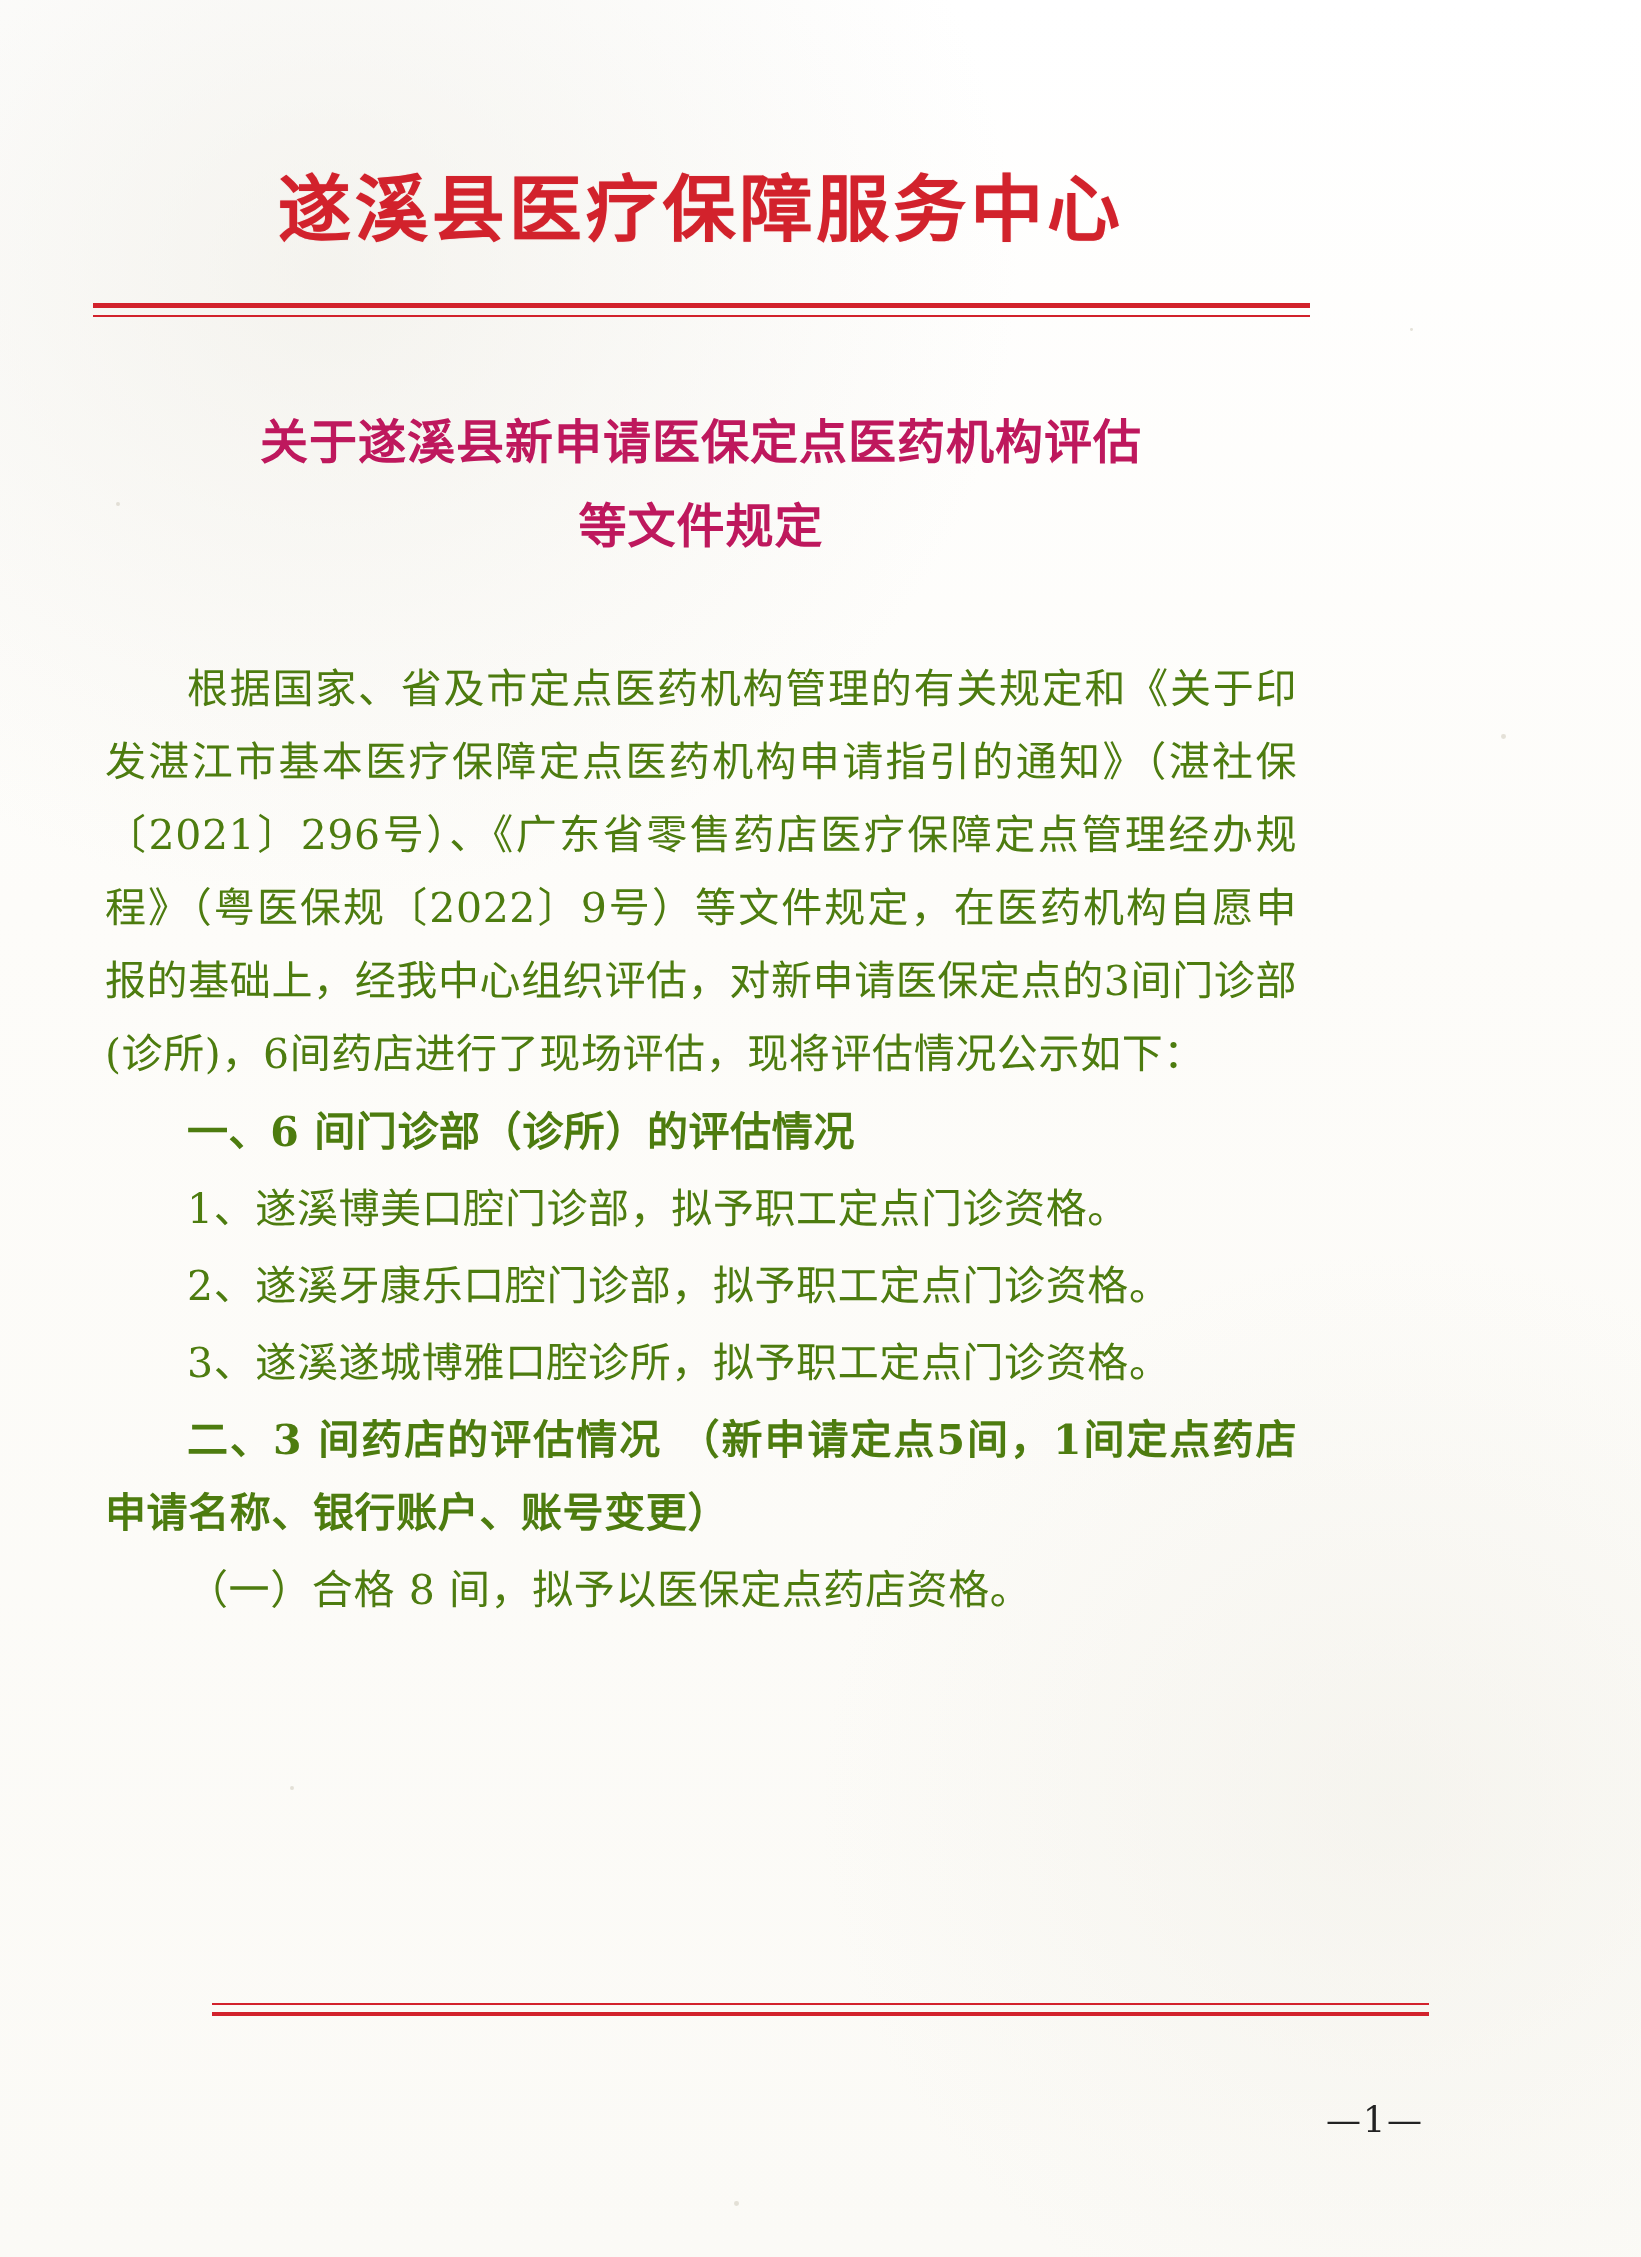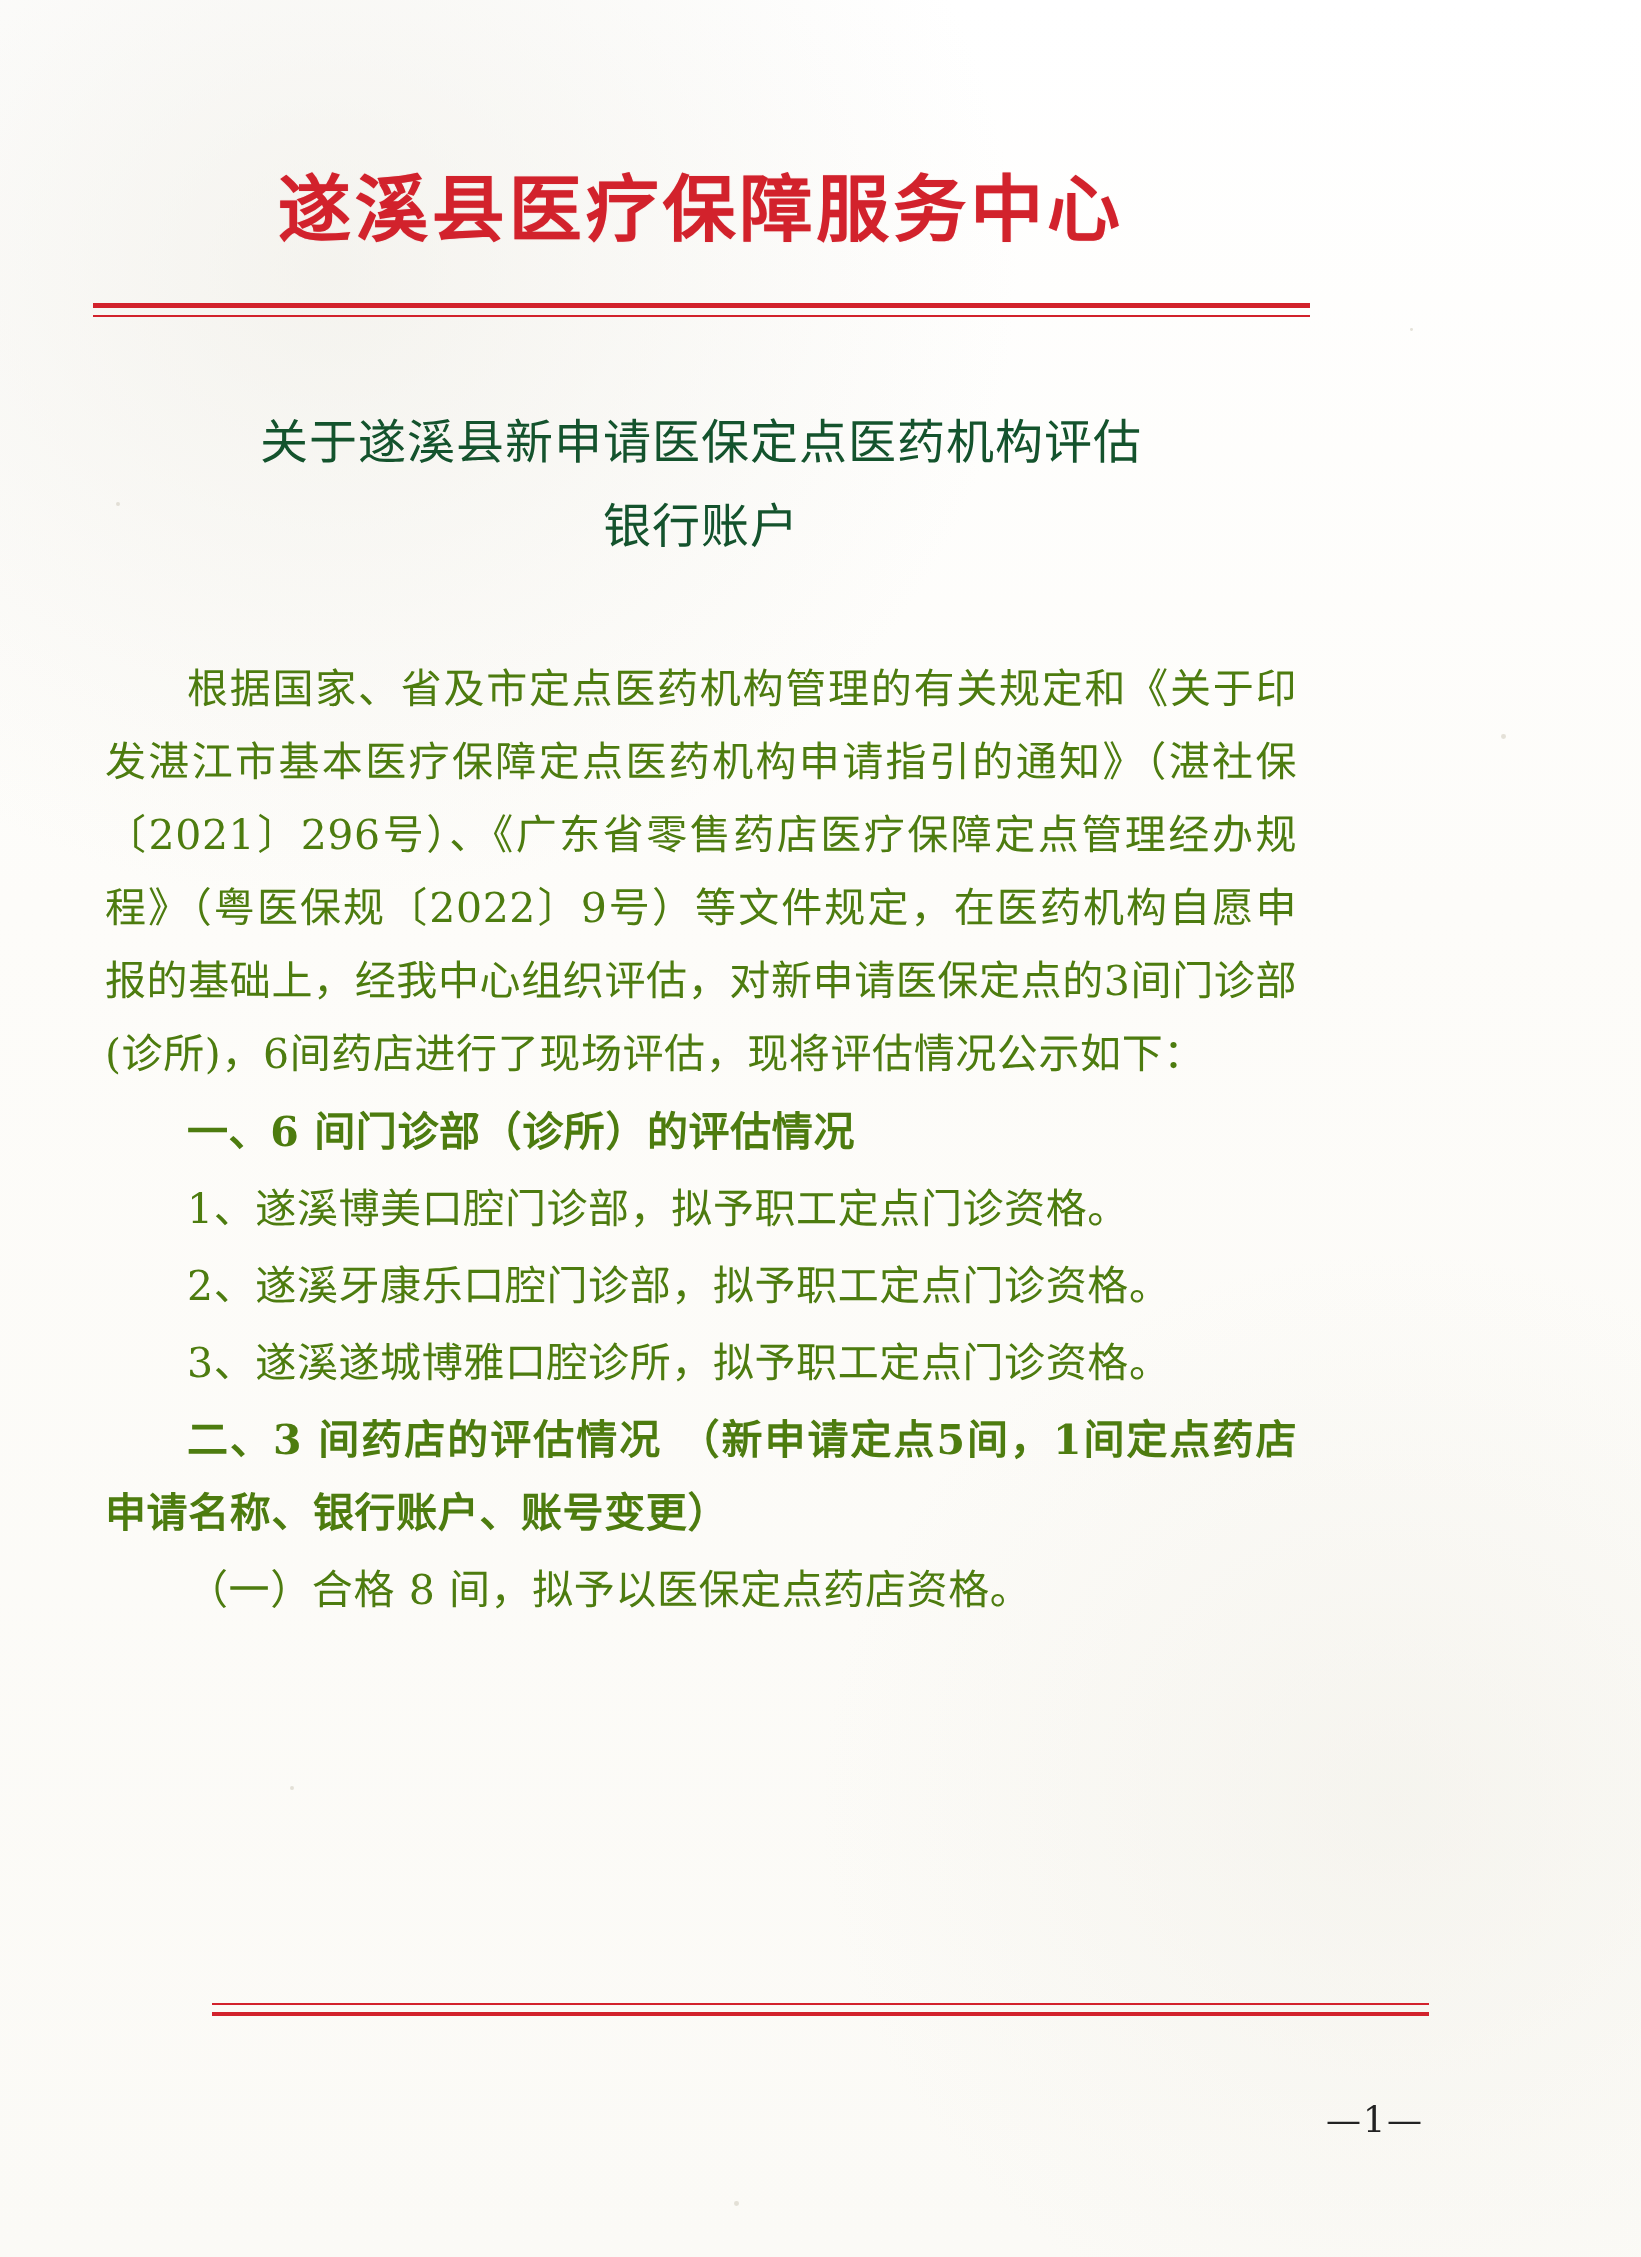--- a/index.html
+++ b/index.html
@@ -62,25 +62,25 @@
   .rule-thin {
     height: 1.9px;
     background: #d2222c;
   }
 
   
   .doc-title {
     margin: 83px auto 0 auto;
     width: 1188px;
     text-align: center;
-    font-weight: normal;
+    font-weight: bold;
     font-size: 48px;
     line-height: 1.75;
     letter-spacing: 1px;
-    color: #14532d;
+    color: #be185d;
   }
   .doc-title .line2 { display: block; }
 
   
   .body-text {
     margin: 85px auto 0 auto;
     width: 1192px;
     font-size: 41px;
     line-height: 1.78;
     letter-spacing: 0.6px;
@@ -156,21 +156,21 @@
       <div class="masthead-title">遂溪县医疗保障服务中心</div>
       <div class="rule-wrap">
         <div class="rule-thick"></div>
         <div class="rule-gap"></div>
         <div class="rule-thin"></div>
       </div>
     </div>
 
     <div class="doc-title">
       <span class="line1">关于遂溪县新申请医保定点医药机构评估</span>
-      <span class="line2">银行账户</span>
+      <span class="line2">等文件规定</span>
     </div>
 
     <div class="body-text">
       <p class="para-first">根据国家、省及市定点医药机构管理的有关规定和《关于印发湛江市基本医疗保障定点医药机构申请指引的通知》（湛社保〔2021〕296号）、《广东省零售药店医疗保障定点管理经办规程》（粤医保规〔2022〕9号）等文件规定，在医药机构自愿申报的基础上，经我中心组织评估，对新申请医保定点的3间门诊部(诊所)，6间药店进行了现场评估，现将评估情况公示如下：</p>
       <p class="para-bold">一、6 间门诊部（诊所）的评估情况</p>
       <p class="para">1、遂溪博美口腔门诊部，拟予职工定点门诊资格。</p>
       <p class="para">2、遂溪牙康乐口腔门诊部，拟予职工定点门诊资格。</p>
       <p class="para">3、遂溪遂城博雅口腔诊所，拟予职工定点门诊资格。</p>
       <p class="para-bold">二、3 间药店的评估情况 （新申请定点5间，1间定点药店申请名称、银行账户、账号变更）</p>
       <p class="para">（一）合格 8 间，拟予以医保定点药店资格。</p>

